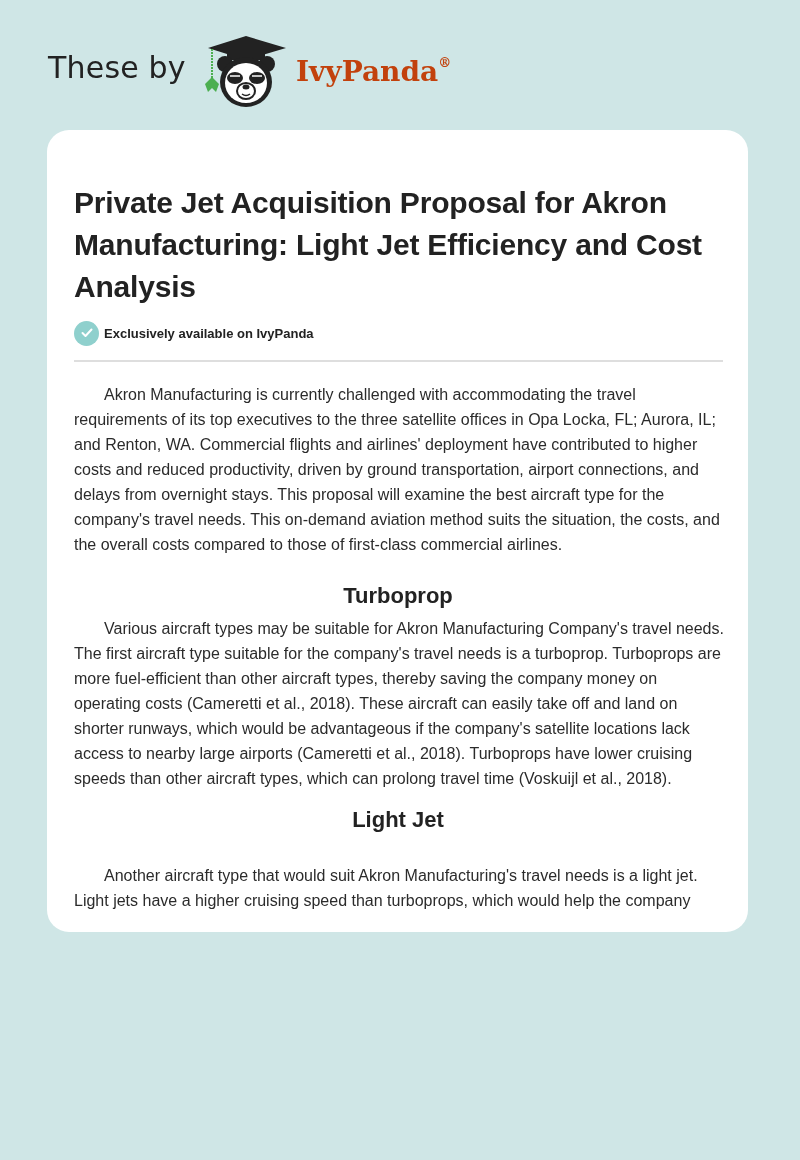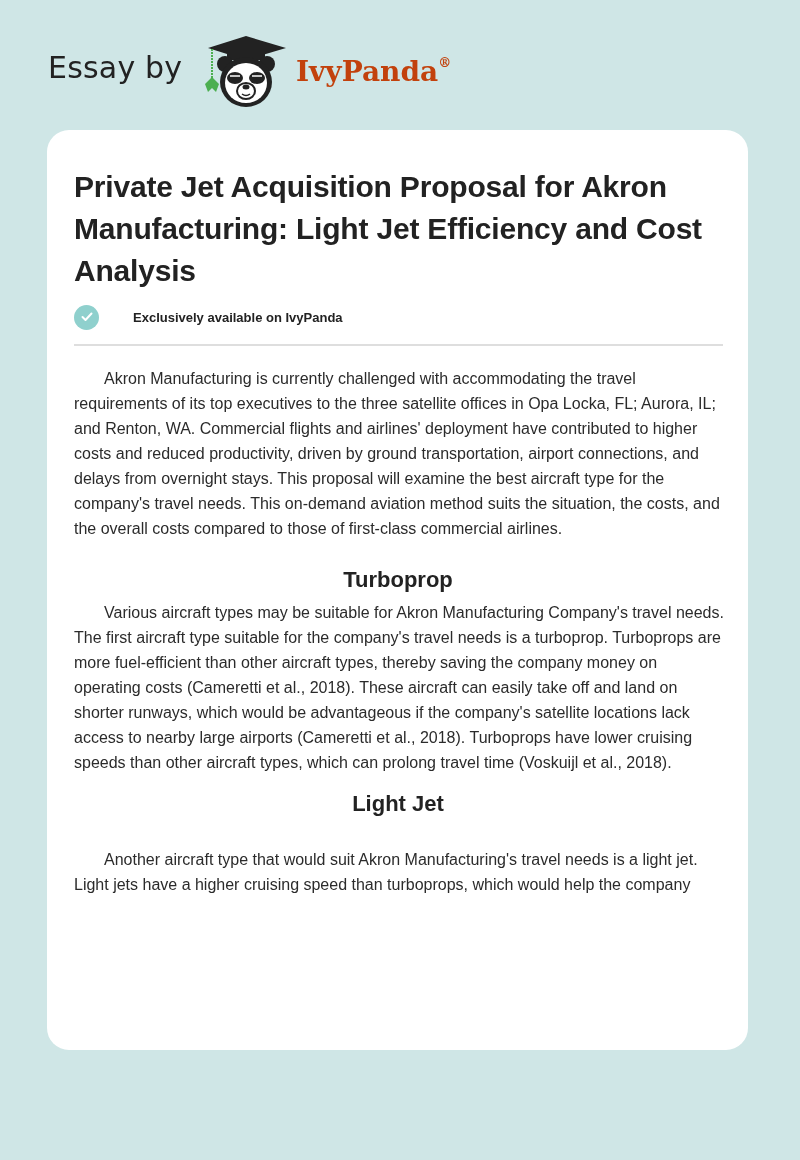--- a/index.html
+++ b/index.html
@@ -22,31 +22,31 @@
     .logo-icon {
       position: absolute; left: 200px; top: 34px; width: 92px; height: 76px;
     }
     .brand {
       position: absolute; left: 296px; top: 55px;
       font-family: "DejaVu Serif", serif; font-weight: bold;
       font-size: 28px; color: #c2410c;
     }
     .brand sup { font-size: 13px; position: relative; top: -4px; }
     .card {
-      position: absolute; left: 47px; top: 130px; width: 701px; height: 920px;
+      position: absolute; left: 47px; top: 130px; width: 701px; height: 802px;
       background: #ffffff; border-radius: 22px;
-      padding: 36px 26px 0 27px;
+      padding: 52px 26px 0 27px;
       overflow: hidden;
     }
     h1.title {
       font-size: 30px; font-weight: bold; line-height: 42px; color: #222;
       margin-top: 0; letter-spacing: -0.2px;
     }
     .exclusive {
-      display: flex; align-items: center; margin-top: 12px; height: 26px; gap: 29px;
+      display: flex; align-items: center; margin-top: 12px; height: 26px;
     }
     .check {
       width: 25px; height: 25px; border-radius: 50%; background: #8fd0cd;
       display: flex; align-items: center; justify-content: center; margin-right: 5px;
     }
     .exclusive-text { font-size: 13px; font-weight: bold; color: #222; }
     hr.divider {
       border: none; border-top: 2px solid #dedede; margin-top: 14px; width: 649px;
     }
     h2 { font-size: 26px; font-weight: bold; color: #222; line-height: 32px; }
@@ -60,21 +60,21 @@
     .s-best { margin-top: 24px; }
     .s-turbo { margin-top: 25px; }
     .p-turbo { margin-top: 6px; }
     .s-light { margin-top: 15px; }
     .p-light { margin-top: 29px; }
   </style>
 </head>
 <body>
 
 <div class="header">
-  <span class="essay-by">Essay by</span>
+  <span class="essay-by">These by</span>
   <svg class="logo-icon" viewBox="0 0 92 76">
 
     <polygon points="8,14 46,2 86,14 46,26" fill="#222"></polygon>
     <rect x="27" y="16" width="38" height="10" fill="#222"></rect>
 
     <line x1="12" y1="15" x2="12" y2="46" stroke="#4caf50" stroke-width="2" stroke-dasharray="2,1"></line>
     <path d="M5,50 L12,43 L19,50 L16,58 L12,54 L8,58 Z" fill="#4caf50"></path>
 
     <circle cx="25" cy="30" r="8" fill="#222"></circle>
     <circle cx="67" cy="30" r="8" fill="#222"></circle>

